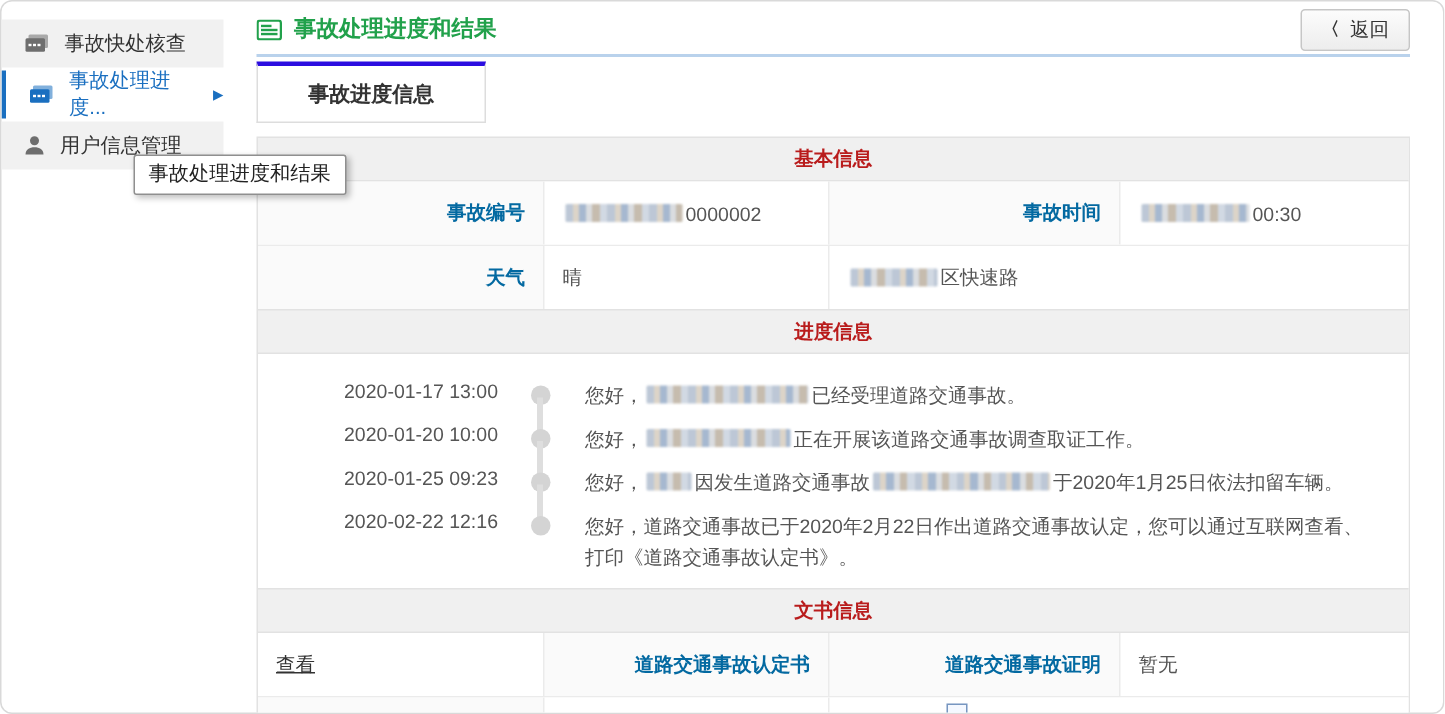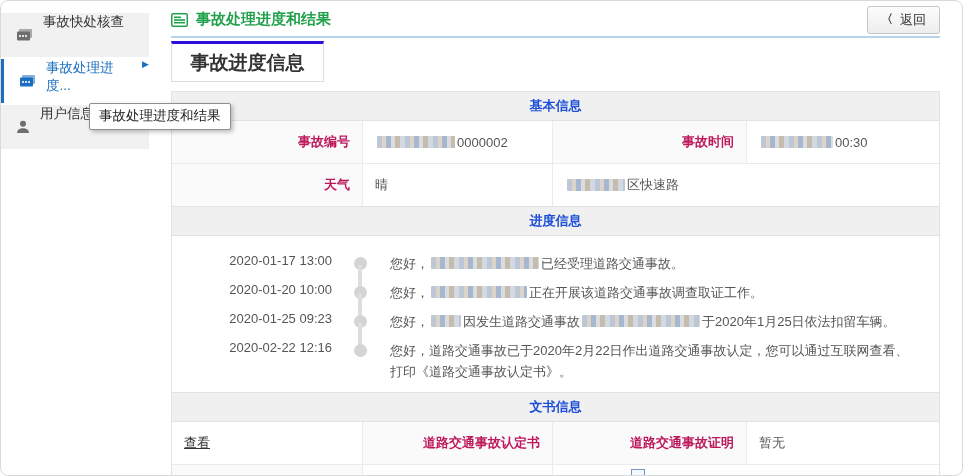--- a/index.html
+++ b/index.html
@@ -1,52 +1,52 @@
 <!DOCTYPE html>
 <html><head>
 <meta charset="utf-8">
 <style>
   html,body{margin:0;padding:0;background:#fff;}
   .window{position:relative;width:963px;height:476px;overflow:hidden;box-sizing:border-box;
     border:1px solid #d9d9d9;border-radius:8px;background:#fff;
     font-family:"Liberation Sans",sans-serif;color:#333;}
   
   .sidebar{position:absolute;left:0;top:12px;width:148px;}
-  .side-item{height:44px;display:flex;gap:10px;padding-left:15px;
+  .side-item{height:32px;display:flex;align-items:center;gap:10px;padding-left:15px;
     background:#f1f1f1;margin-bottom:2px;cursor:pointer;font-size:13.5px;color:#333;box-sizing:border-box;}
   .side-item.active{background:#fff;border-left:3px solid #1a6fc0;color:#1a6fc0;}
   .side-item .icon{color:#6e6e6e;display:flex;align-items:center;}
   .side-item.active .icon{color:#1a6fc0;}
   .side-item .arrow{color:#1a6fc0;font-size:9px;margin-left:4px;}
   .icon svg{display:block;}
   .tooltip{position:absolute;left:88px;top:90px;background:#fff;border:1px solid #8f8f8f;
     box-shadow:2px 2px 4px rgba(0,0,0,.25);padding:3px 9px 4px;font-size:13.5px;color:#222;
     border-radius:2px;white-space:nowrap;z-index:20;}
   
   .main{position:absolute;left:170px;top:0;right:22px;}
   .main-header{display:flex;justify-content:space-between;align-items:center;padding-top:5px;height:27px;}
   .title-wrap{display:flex;align-items:center;gap:8px;}
   .page-title{color:#21a14b;font-size:15px;font-weight:bold;}
   .back-btn{background:linear-gradient(#fcfcfc,#ededed);border:1px solid #c6c6c6;border-radius:3px;
     padding:4px 13px;font-size:13px;color:#333;display:flex;gap:7px;align-items:center;cursor:pointer;}
   .back-chevron{font-weight:bold;font-size:12px;}
   .header-line{height:2px;background:#b9d2ec;margin-top:3px;}
   .tab{width:153px;height:41px;margin-top:3px;background:#fff;border:1px solid #ddd;
     border-top:3px solid #2b0de0;display:flex;align-items:center;justify-content:center;
-    font-weight:bold;font-size:19px;box-sizing:border-box;cursor:pointer;}
+    font-weight:bold;font-size:14px;box-sizing:border-box;cursor:pointer;}
   
   .table{margin-top:9px;border:1px solid #e2e2e2;}
   .section-title{background:#f0f0f0;text-align:center;font-weight:bold;font-size:13px;
-    padding:5px 0;border-top:1px solid #e2e2e2;border-bottom:1px solid #e2e2e2;color:#1d4ed8;}
+    padding:5px 0;border-top:1px solid #e2e2e2;border-bottom:1px solid #e2e2e2;color:#b91c1c;}
   .table > .section-title:first-child{border-top:none;}
   .grid-row{display:grid;grid-template-columns:190px 190px 194px 1fr;}
   .grid-row + .grid-row{border-top:1px solid #ebebeb;}
   .cell{min-height:42px;display:flex;align-items:center;font-size:13px;box-sizing:border-box;}
   .cell + .cell{border-left:1px solid #ebebeb;text-align:center;}
-  .cell.label{justify-content:flex-end;padding-right:12px;font-weight:bold;color:#be185d;background:#fafafa;text-align:right;}
+  .cell.label{justify-content:flex-end;padding-right:12px;font-weight:bold;color:#0369a1;background:#fafafa;text-align:right;}
   .cell.value{padding-left:12px;color:#555;background:#fff;}
   .cell.merged{grid-column:3 / 5;background:#fff;}
   .redacted{display:inline-block;height:12px;border-radius:1px;margin:0 2px;vertical-align:-1px;
     background:repeating-linear-gradient(90deg,#b6c2d2 0 5px,#d9d0c3 5px 9px,#9db1cb 9px 14px,#d6d9dd 14px 18px,#c0b5a6 18px 23px,#cdd5e0 23px 28px);
     filter:blur(.6px);opacity:.9;}
   .link{color:#333;text-decoration:underline;cursor:pointer;}
   
   .timeline{padding:14px 0 10px 56px;background:#fff;}
   .t-entry{display:flex;min-height:29px;}
   .t-time{width:104px;text-align:right;color:#555;font-size:13px;padding-top:3px;flex:none;}

